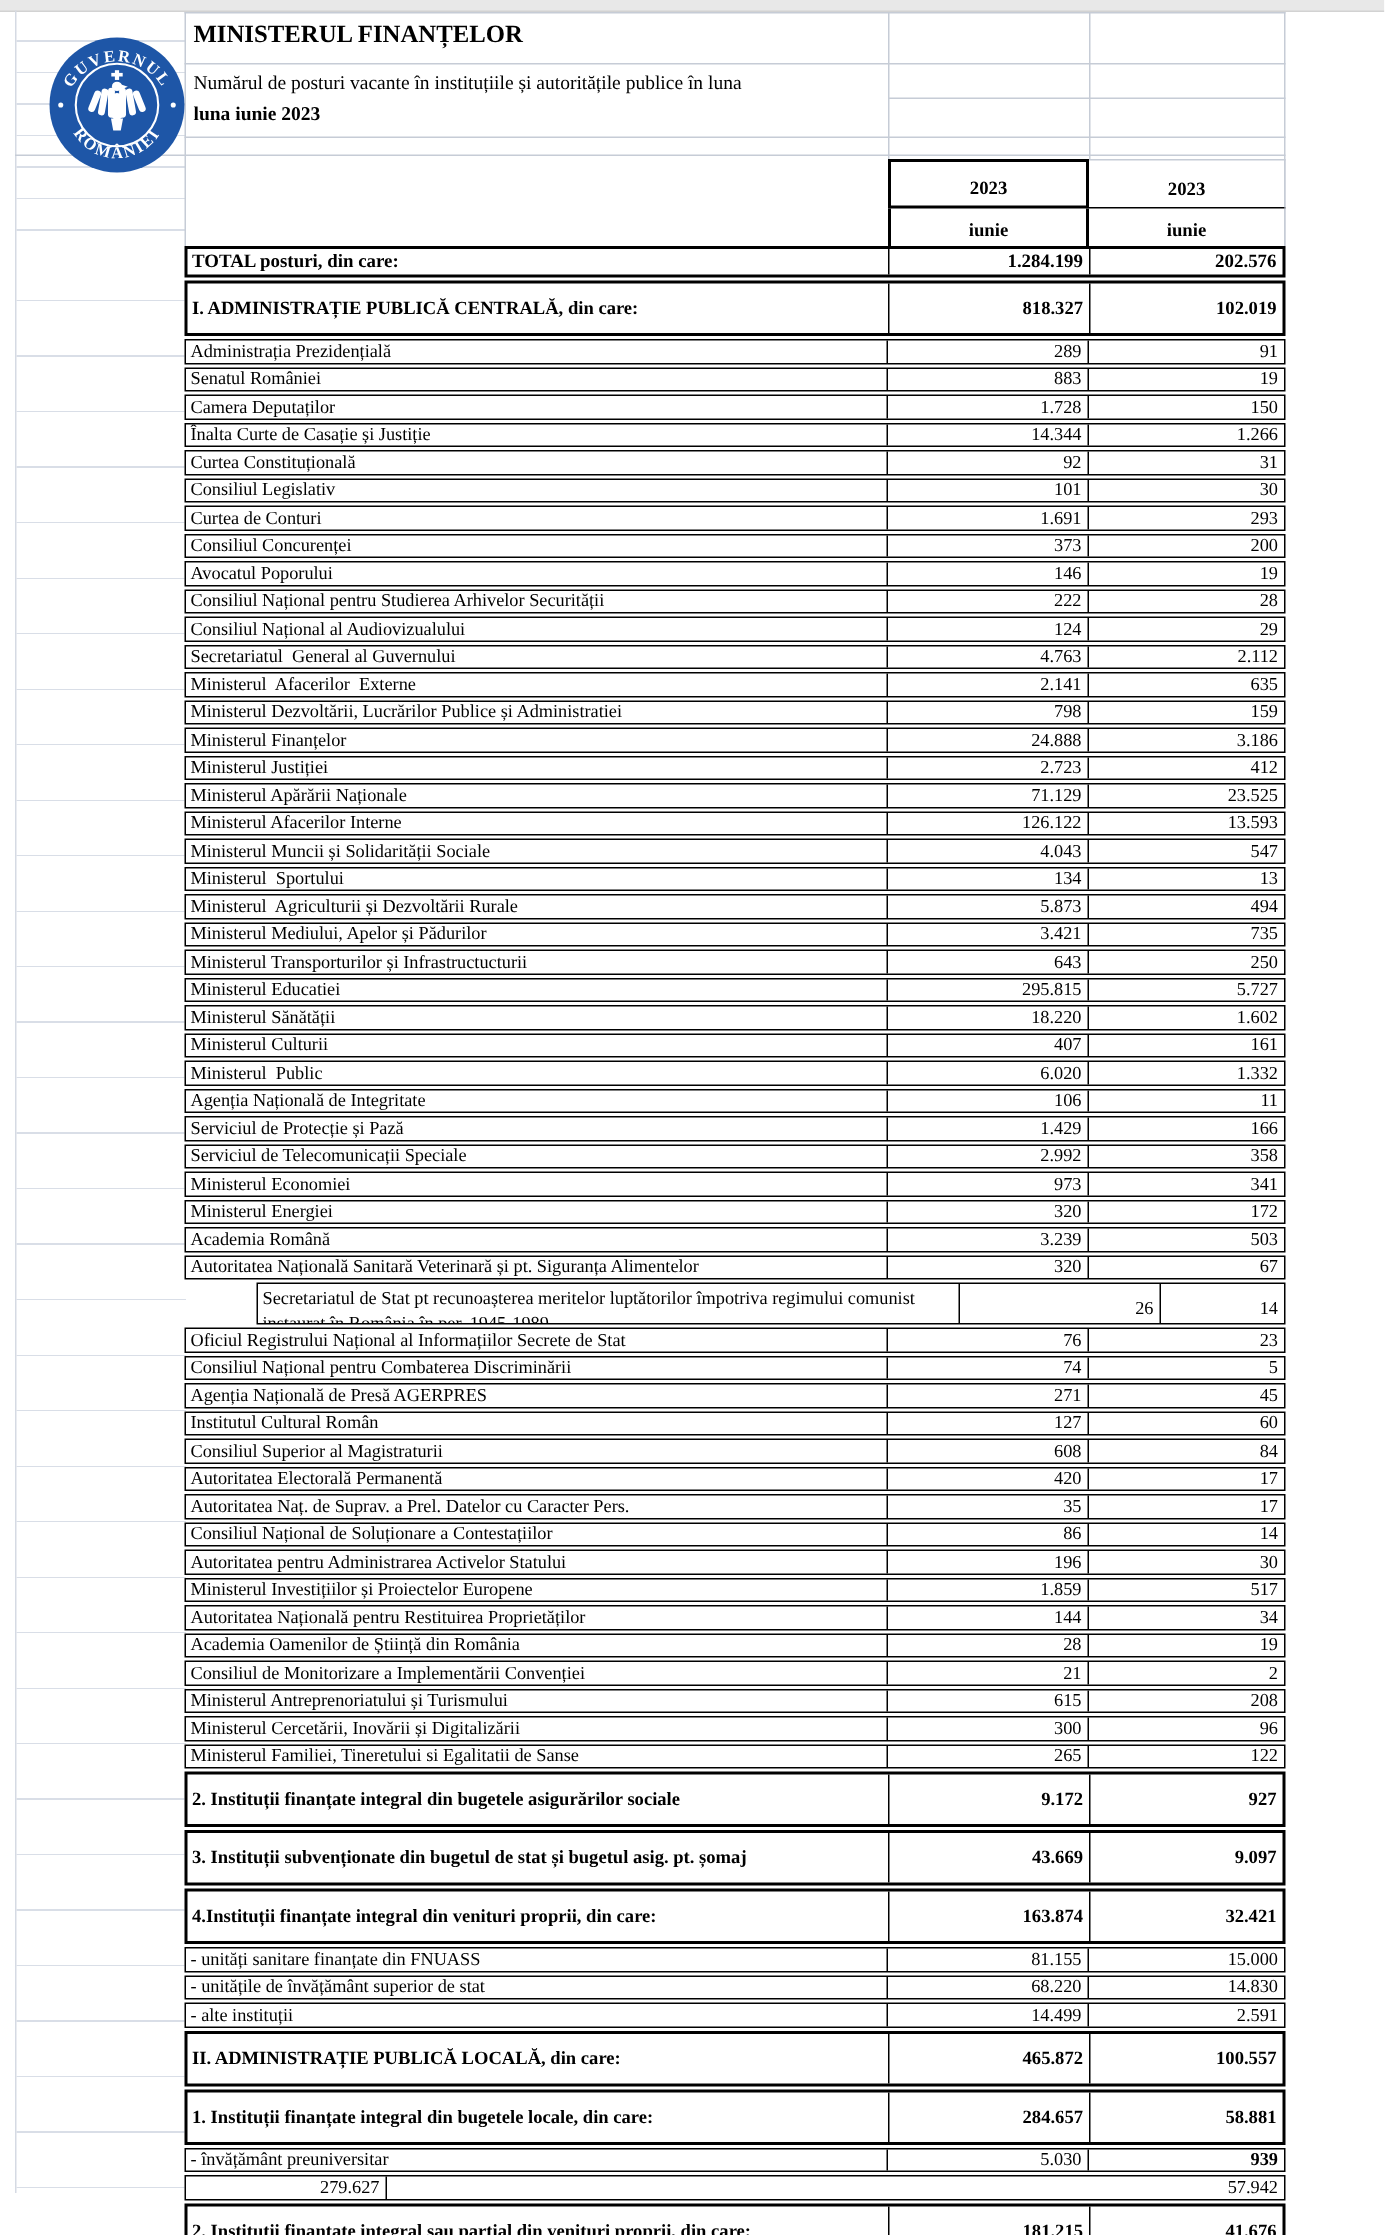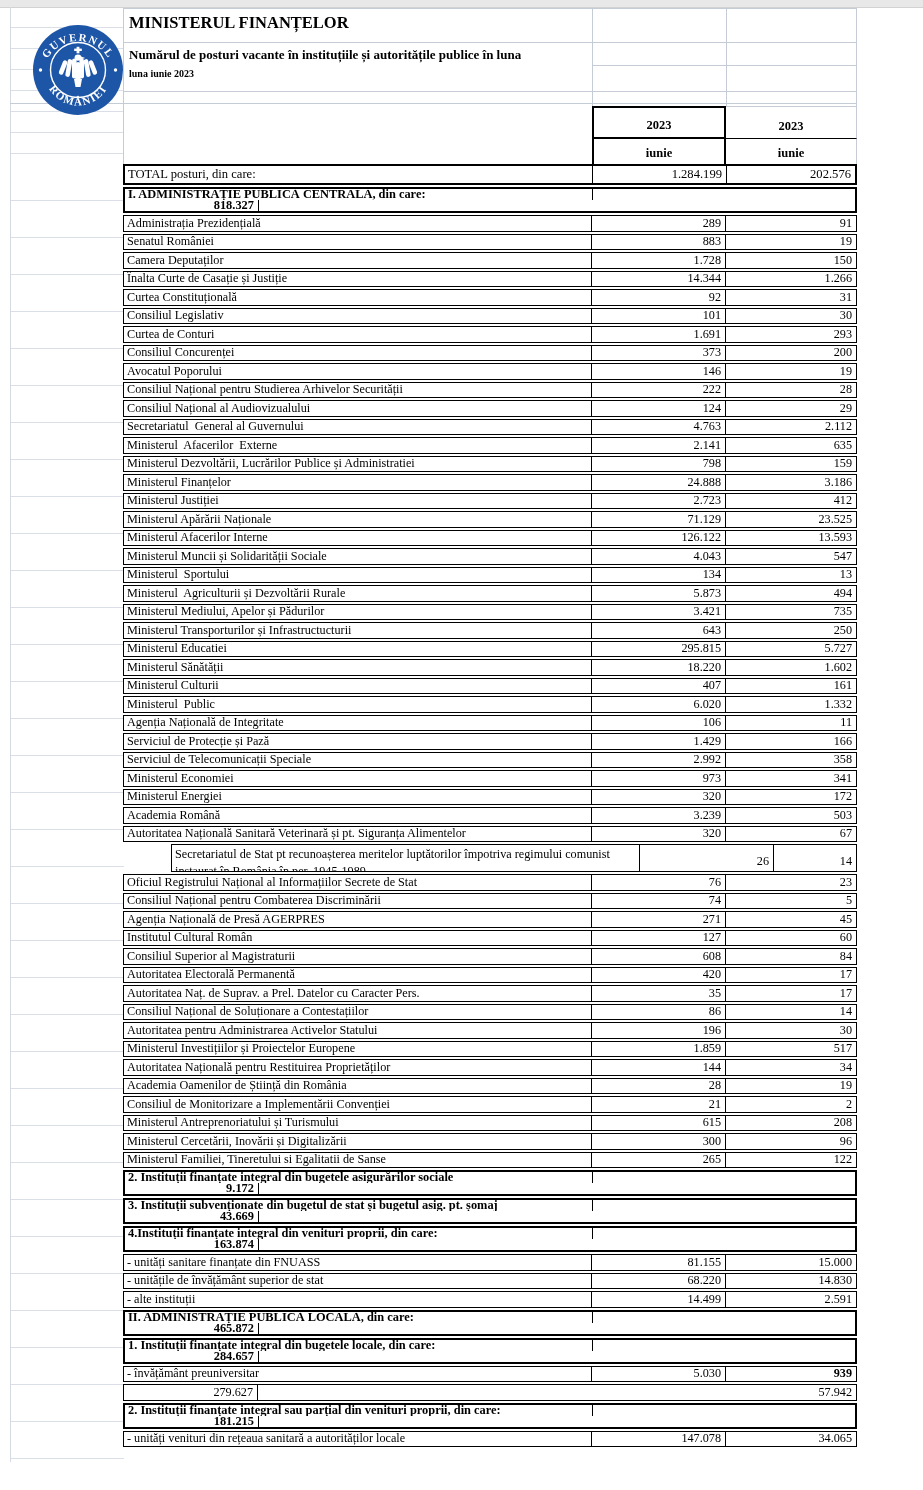--- a/index.html
+++ b/index.html
@@ -12,35 +12,35 @@
   .mgrid{left:10px;width:113px;border-left:1px solid #d5dae3;}
   #mgrid-head{top:7px;height:157px;
     background:repeating-linear-gradient(to bottom,transparent 0 20px,#d9dee7 20px 21px);}
   #mgrid-body{top:164px;height:1298px;
     background:repeating-linear-gradient(to bottom,transparent 0 36px,#d9dee7 36px 37px);}
   
   .ghl{height:1px;background:#c6ccd6;}
   .gvl{width:1px;background:#c6ccd6;}
   
   #title{left:129px;top:13px;width:460px;font-size:16.5px;font-weight:bold;white-space:pre;}
-  #subtitle1{left:129px;top:47px;width:520px;font-size:13px;font-weight:bold;white-space:pre;}
-  #subtitle2{left:129px;top:68px;width:300px;font-size:10px;font-weight:bold;white-space:pre;}
+  #subtitle1{left:129px;top:47px;width:520px;font-size:13px;font-weight:normal;white-space:pre;}
+  #subtitle2{left:129px;top:68px;width:300px;font-size:13px;font-weight:bold;white-space:pre;}
   
   .hcell{box-sizing:border-box;display:flex;align-items:flex-end;justify-content:center;
          font-weight:bold;font-size:12.5px;}
   #y1{left:592px;top:106px;width:134px;height:33px;border:2px solid #000;padding-bottom:4px;}
   #m1{left:592px;top:139px;width:134px;height:25px;border-left:2px solid #000;border-right:2px solid #000;padding-bottom:3px;}
   #y2{left:726px;top:106px;width:131px;height:33px;border-top:1px solid #c6ccd6;border-right:1px solid #c6ccd6;border-bottom:1px solid #000;padding-bottom:4px;}
   #m2{left:726px;top:139px;width:131px;height:25px;border-right:1px solid #c6ccd6;padding-bottom:3px;}
   
   #rows{left:123px;top:164px;width:734px;display:flex;flex-direction:column;gap:2px;}
   .row{display:flex;box-sizing:border-box;border:1px solid #000;background:#fff;font-size:12.2px;}
   .row.normal{height:16.5px;}
-  .row.bold{height:26px;border-width:2px;font-weight:bold;font-size:12.4px;flex-direction:column;}
-  .row.total{height:21px;border-width:2px;font-weight:normal;font-size:12.6px;}
+  .row.bold{height:37px;border-width:2px;font-weight:bold;font-size:12.4px;}
+  .row.total{height:21px;border-width:2px;font-weight:bold;font-size:12.6px;}
   .row.tall{height:28px;margin-left:48px;}
   .c{box-sizing:border-box;display:flex;align-items:center;overflow:hidden;}
   .lbl{width:468px;padding:0 3px;border-right:1px solid #000;white-space:pre;}
   .v1{width:134px;justify-content:flex-end;padding:0 4px;border-right:1px solid #000;}
   .v2{flex:1;justify-content:flex-end;padding:0 4px;}
   .row.bold .lbl,.row.total .lbl{border-right-width:1px;}
   .row.tall .lbl{white-space:normal;align-items:flex-start;padding-top:1px;line-height:1.4;}
   .row.tall .v1,.row.tall .v2{align-items:flex-end;padding-bottom:2px;}
   .v2bold{font-weight:bold;}
   

